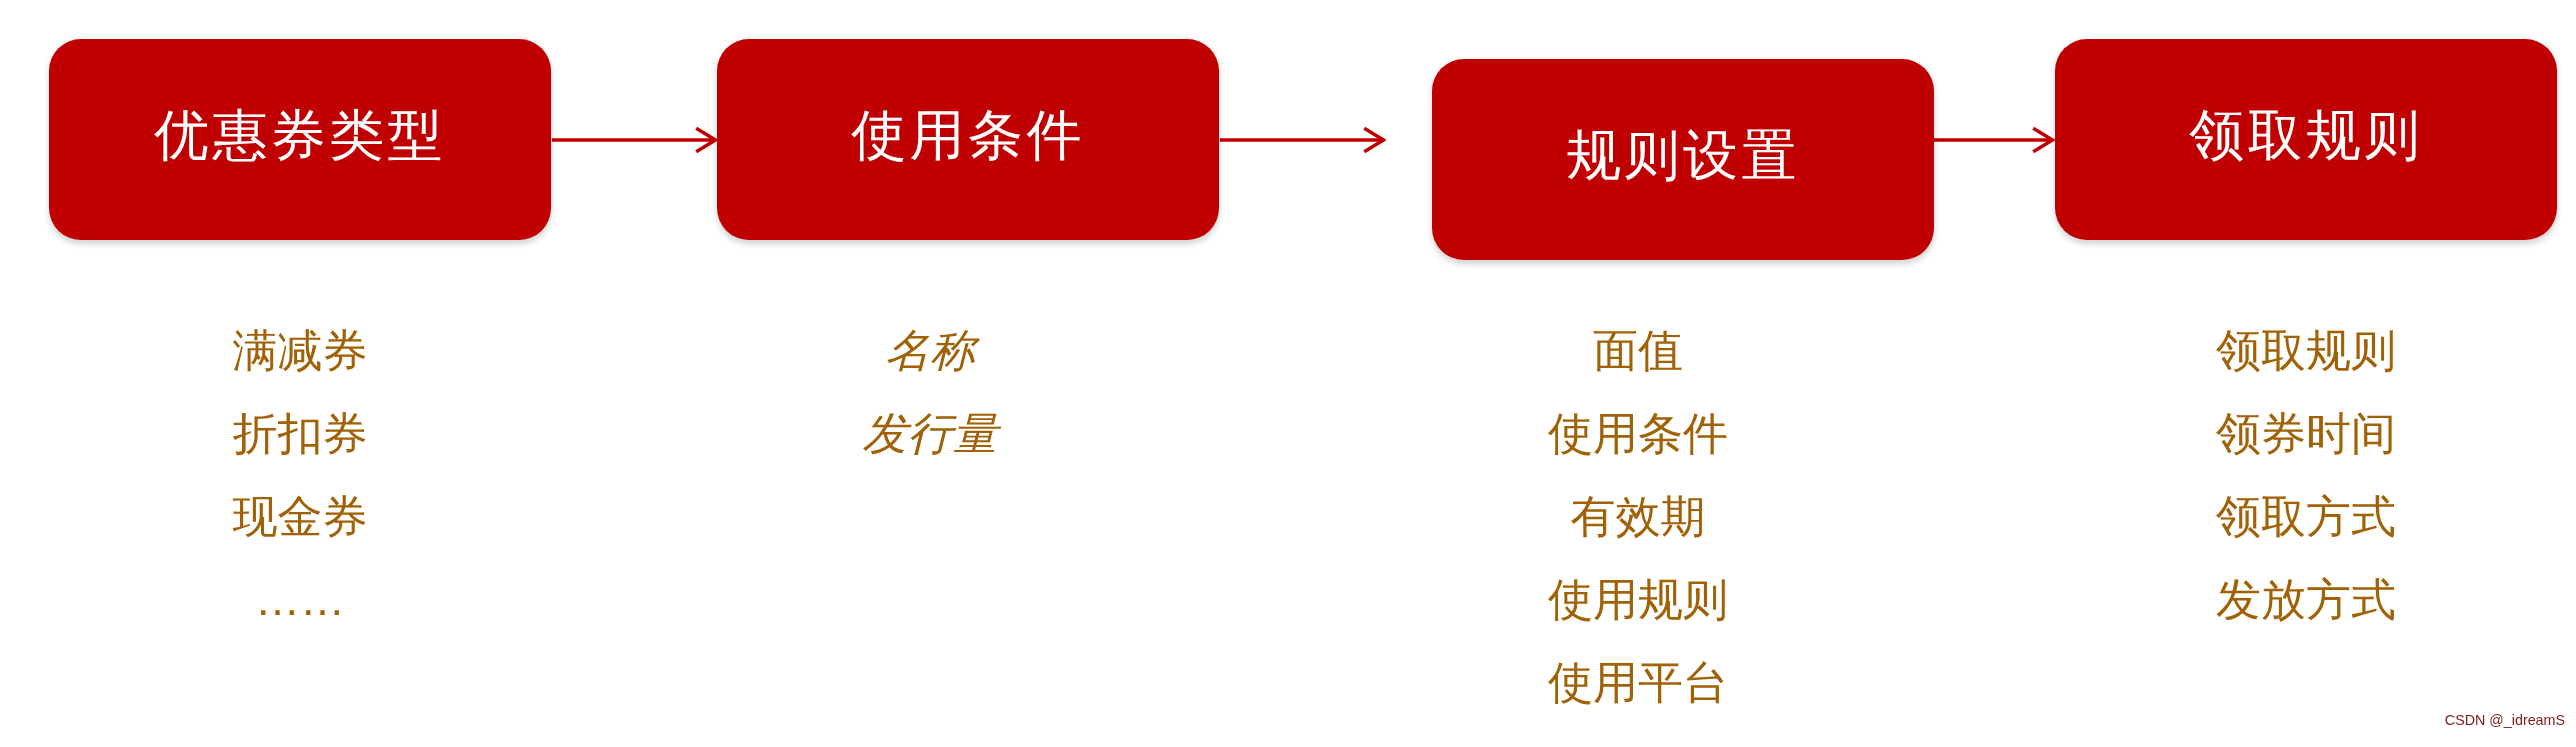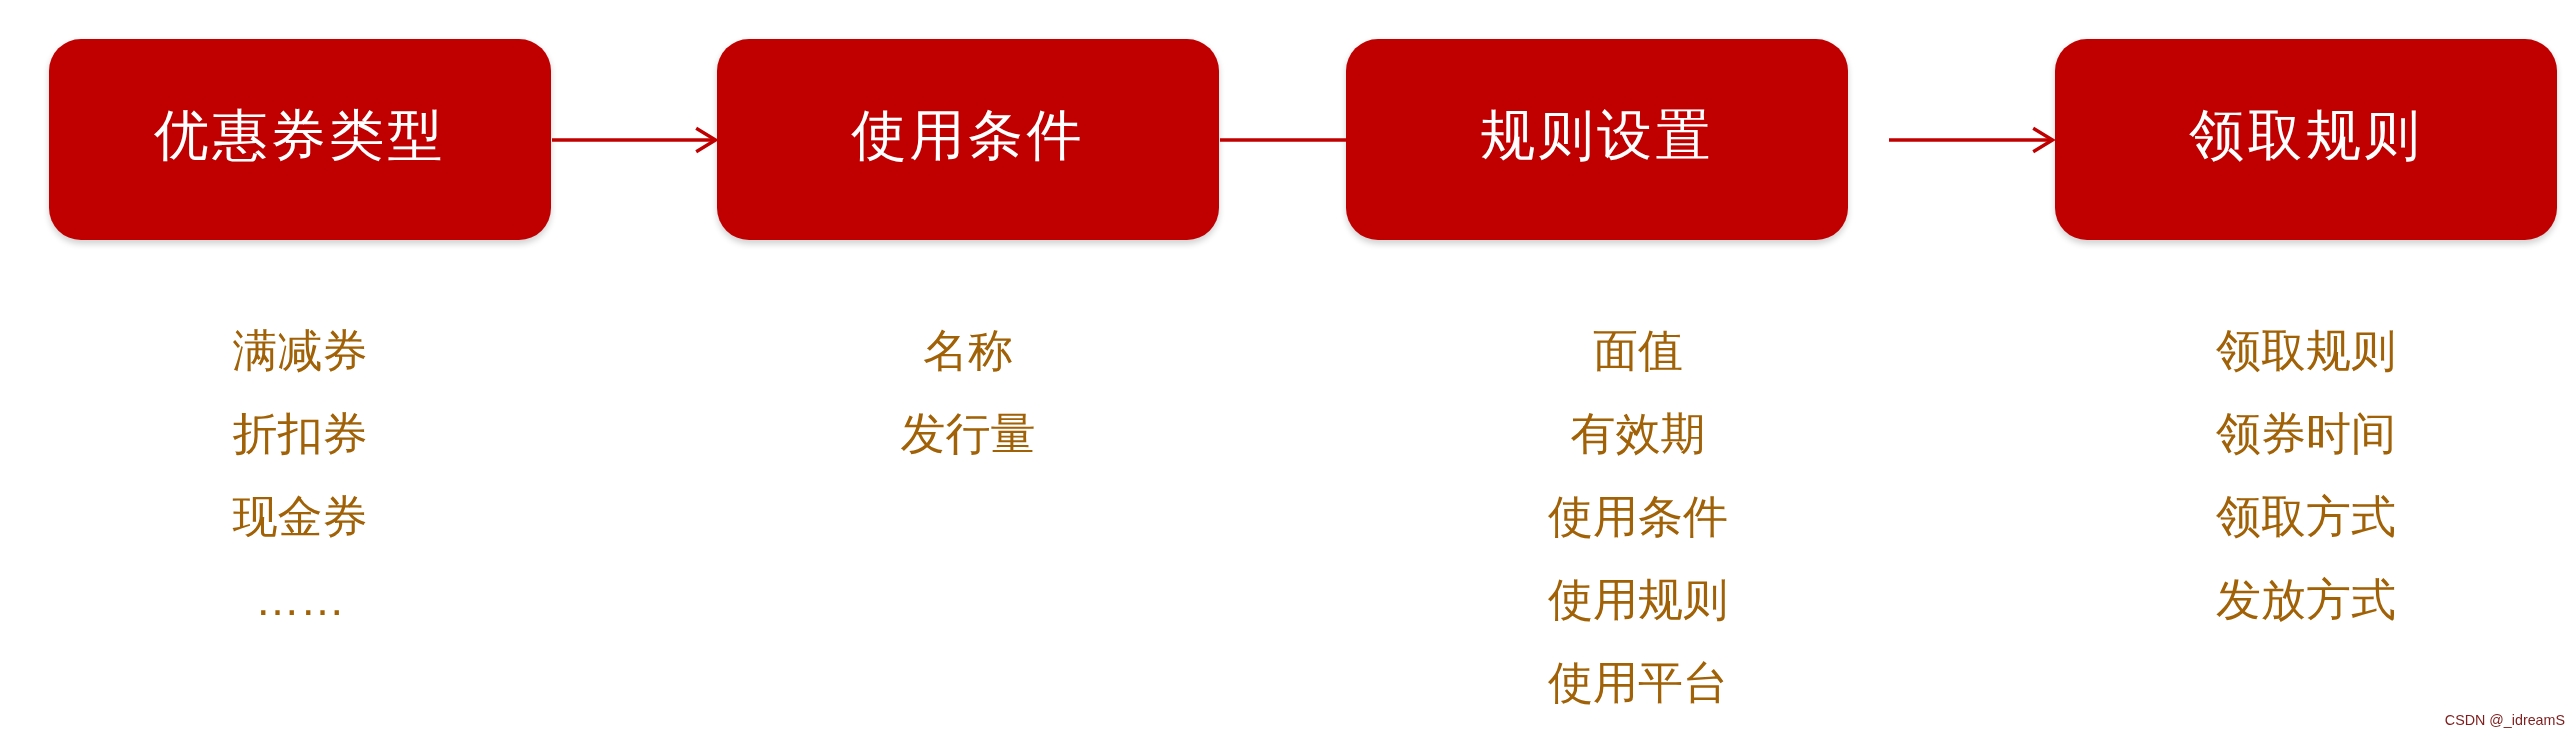--- a/index.html
+++ b/index.html
@@ -30,32 +30,32 @@
   }
   .flow-title {
     color: #ffffff;
     font-size: 55px;
     letter-spacing: 3.4px;
     transform: translateY(-4.2px);
     white-space: nowrap;
   }
   .box-0 { left: 49px; }
   .box-1 { left: 717px; }
-  .box-2 { left: 1346px; }
+  .box-2 { left: 1432px; margin-top: 20px; }
   .box-3 { left: 2055px; }
 
   
   .flow-list {
     position: absolute;
     top: 309px;
     width: 502px;
     text-align: center;
   }
   .list-0 { left: 49px; }
-  .list-1 { left: 717px; }
+  .list-1 { left: 679px; font-style: italic; }
   .list-2 { left: 1387px; }
   .list-3 { left: 2055px; }
   .flow-item {
     height: 83px;
     line-height: 83px;
     font-size: 45px;
     color: #a16207;
     white-space: nowrap;
   }
 
@@ -123,22 +123,22 @@
     <div class="flow-item">……</div>
   </div>
 
   <div class="flow-list list-1">
     <div class="flow-item">名称</div>
     <div class="flow-item">发行量</div>
   </div>
 
   <div class="flow-list list-2">
     <div class="flow-item">面值</div>
+    <div class="flow-item">使用条件</div>
     <div class="flow-item">有效期</div>
-    <div class="flow-item">使用条件</div>
     <div class="flow-item">使用规则</div>
     <div class="flow-item">使用平台</div>
   </div>
 
   <div class="flow-list list-3">
     <div class="flow-item">领取规则</div>
     <div class="flow-item">领券时间</div>
     <div class="flow-item">领取方式</div>
     <div class="flow-item">发放方式</div>
   </div>

